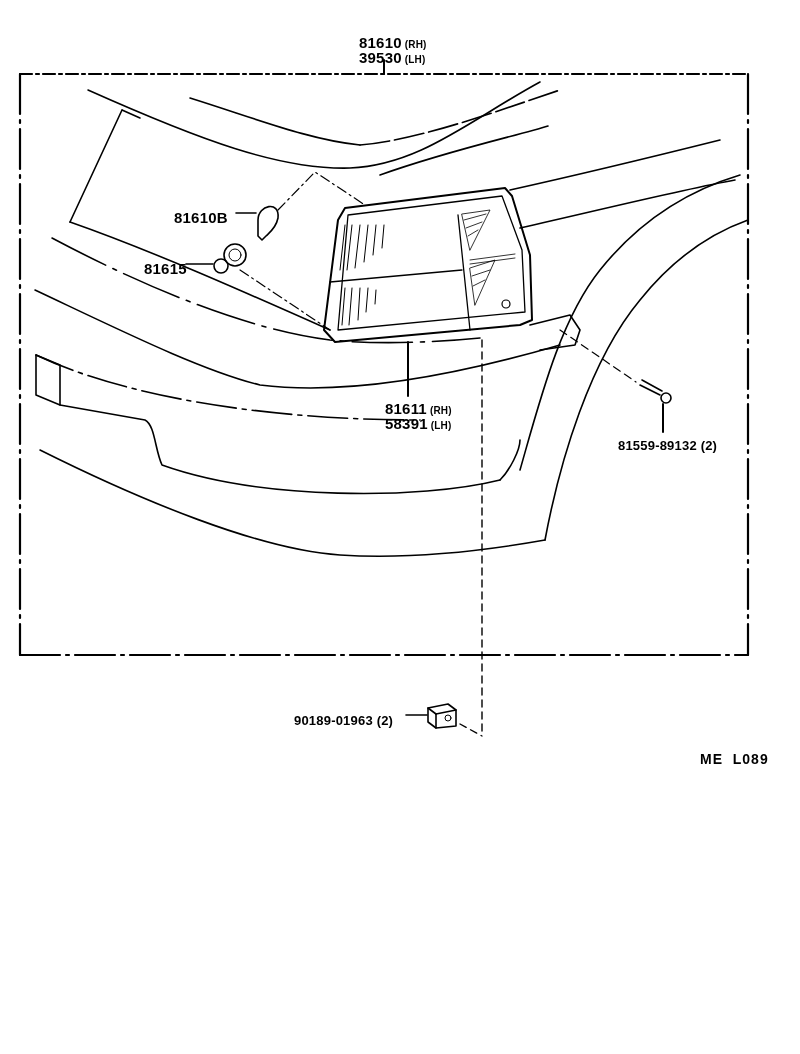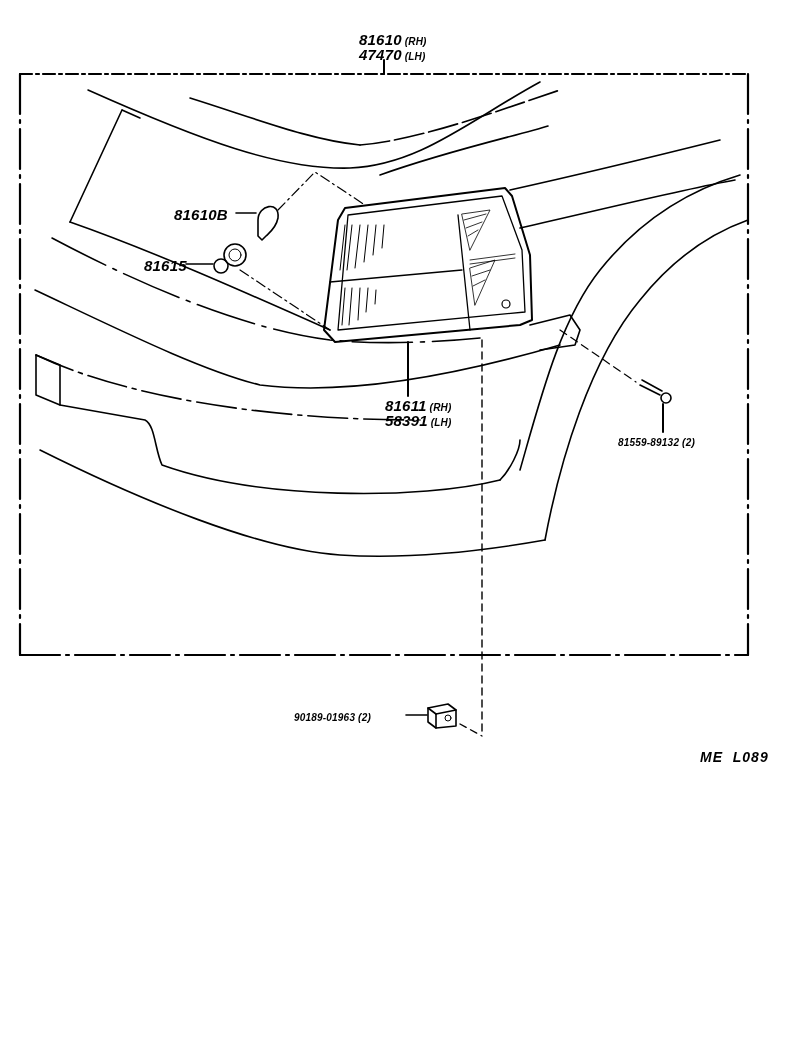--- a/index.html
+++ b/index.html
@@ -1,22 +1,22 @@
 <!DOCTYPE html>
 <html><head>
   <meta charset="utf-8">
   <style>
     html, body { margin: 0; padding: 0; background: #ffffff; }
     body { width: 800px; height: 1054px; position: relative; overflow: hidden;
            font-family: "Liberation Sans", sans-serif; color: #000; }
     svg.drawing { position: absolute; left: 0; top: 0; }
     .lbl { position: absolute; font-family: "Liberation Sans", sans-serif; font-weight: bold;
-           font-size: 15px; line-height: 18px; white-space: nowrap; letter-spacing: 0.2px; font-style: italic; }
+           font-size: 15px; line-height: 23px; white-space: nowrap; letter-spacing: 0.2px; }
     .lbl .side { font-size: 10px; font-weight: bold; margin-left: 3px; }
-    .lbl.small { font-size: 10px; }
+    .lbl.small { font-size: 13px; }
     .lbl.code { font-size: 14px; letter-spacing: 1px; }
   </style>
 </head>
 <body>
 
 <svg class="drawing" width="800" height="1054" viewBox="0 0 800 1054" xmlns="http://www.w3.org/2000/svg" fill="none" stroke="#000" stroke-linecap="round" stroke-linejoin="round">
 
   <g stroke-width="2.2">
     <line x1="20" y1="74" x2="748" y2="74" stroke-dasharray="12 4 3 4"></line>
     <line x1="748" y1="74" x2="748" y2="655" stroke-dasharray="40 6 3 6"></line>
@@ -130,21 +130,21 @@
     <line x1="436" y1="714" x2="456" y2="710"></line>
     <circle cx="448" cy="718" r="3" stroke-width="1"></circle>
     <line x1="406" y1="715" x2="427" y2="715"></line>
   </g>
 </svg>
 
 <div class="lbl" style="left:359px; top:31px;">
   <span>81610</span><span class="side">(RH)</span>
 </div>
 <div class="lbl" style="left:359px; top:46px;">
-  <span>47470</span><span class="side">(LH)</span>
+  <span>39530</span><span class="side">(LH)</span>
 </div>
 
 <div class="lbl" style="left:174px; top:206px;text-align:right;">81610B</div>
 <div class="lbl" style="left:144px; top:257px;">81615</div>
 
 <div class="lbl" style="left:385px; top:397px;">
   <span>81611</span><span class="side">(RH)</span>
 </div>
 <div class="lbl" style="left:385px; top:412px;">
   <span>58391</span><span class="side">(LH)</span>

